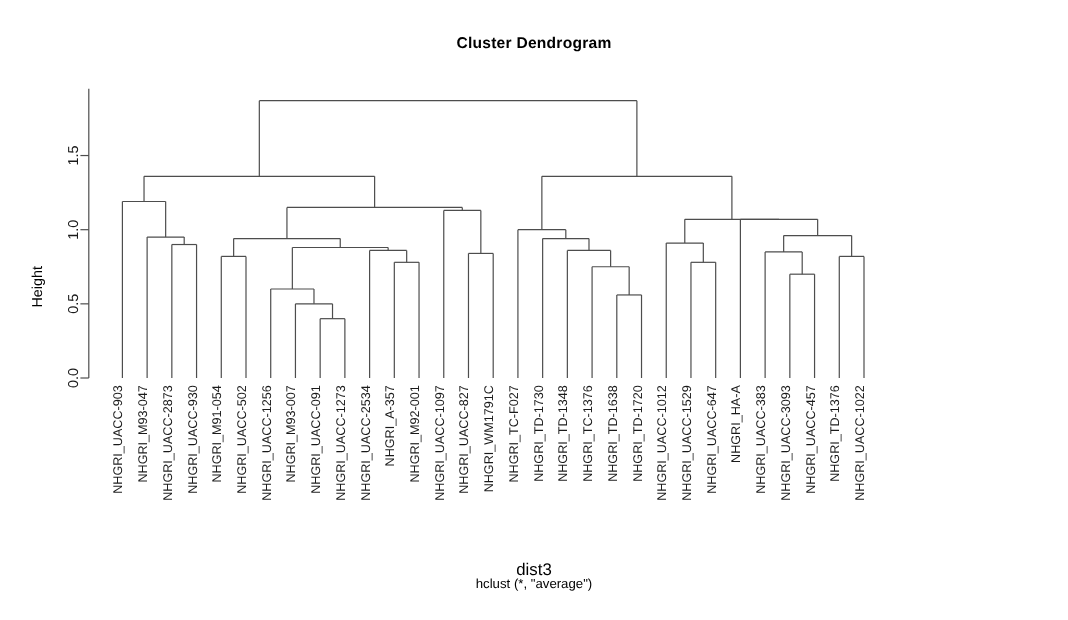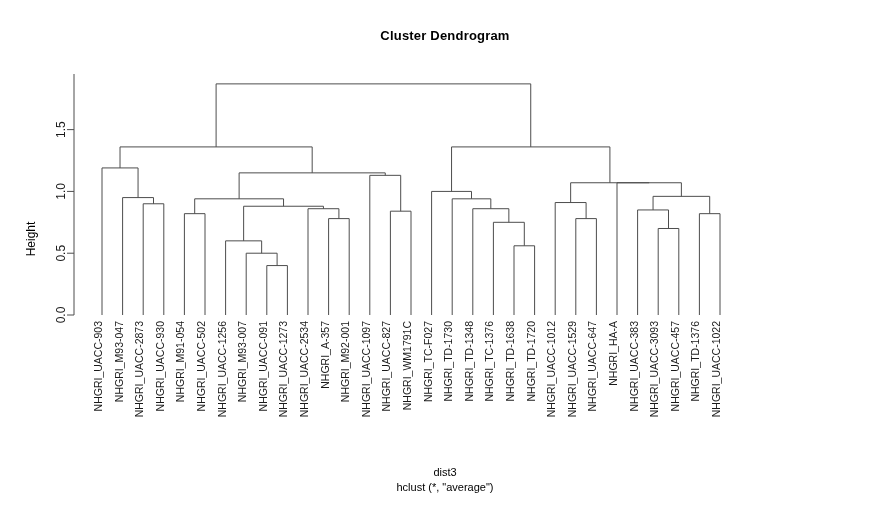--- a/index.html
+++ b/index.html
@@ -1,20 +1,20 @@
 <!DOCTYPE html>
 <html><head>
 <meta charset="utf-8">
 <style>
   html,body{margin:0;padding:0;background:#ffffff;}
   body{width:890px;height:517px;font-family:"Liberation Sans",sans-serif;color:#000;overflow:hidden;}
   #root{position:relative;width:868px;height:517px;}
   #title{position:absolute;left:0;top:28px;width:890px;text-align:center;font-size:13px;font-weight:bold;letter-spacing:.2px;}
   #ylabel{position:absolute;left:-14px;top:232px;width:90px;text-align:center;font-size:12px;transform:rotate(-90deg);transform-origin:50% 50%;}
-  #caption1{position:absolute;left:0;top:466px;width:890px;text-align:center;font-size:11px;}
+  #caption1{position:absolute;left:0;top:466px;width:890px;text-align:center;font-size:14px;}
   #caption2{position:absolute;left:0;top:481px;width:890px;text-align:center;font-size:11px;}
   svg{position:absolute;left:0;top:0;}
   .tick-label{font-size:12px;font-family:"Liberation Sans",sans-serif;}
   .leaf-label{font-size:10.5px;font-family:"Liberation Sans",sans-serif;fill:#1a1a1a;}
 </style>
 </head>
 <body>
 
 <div id="root">
 

